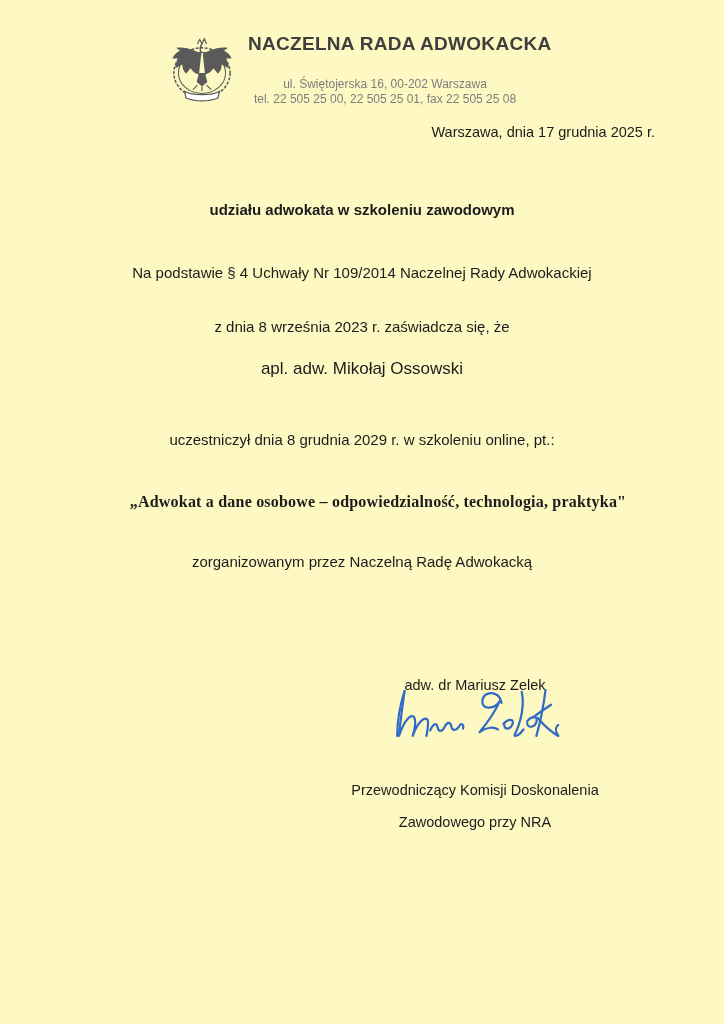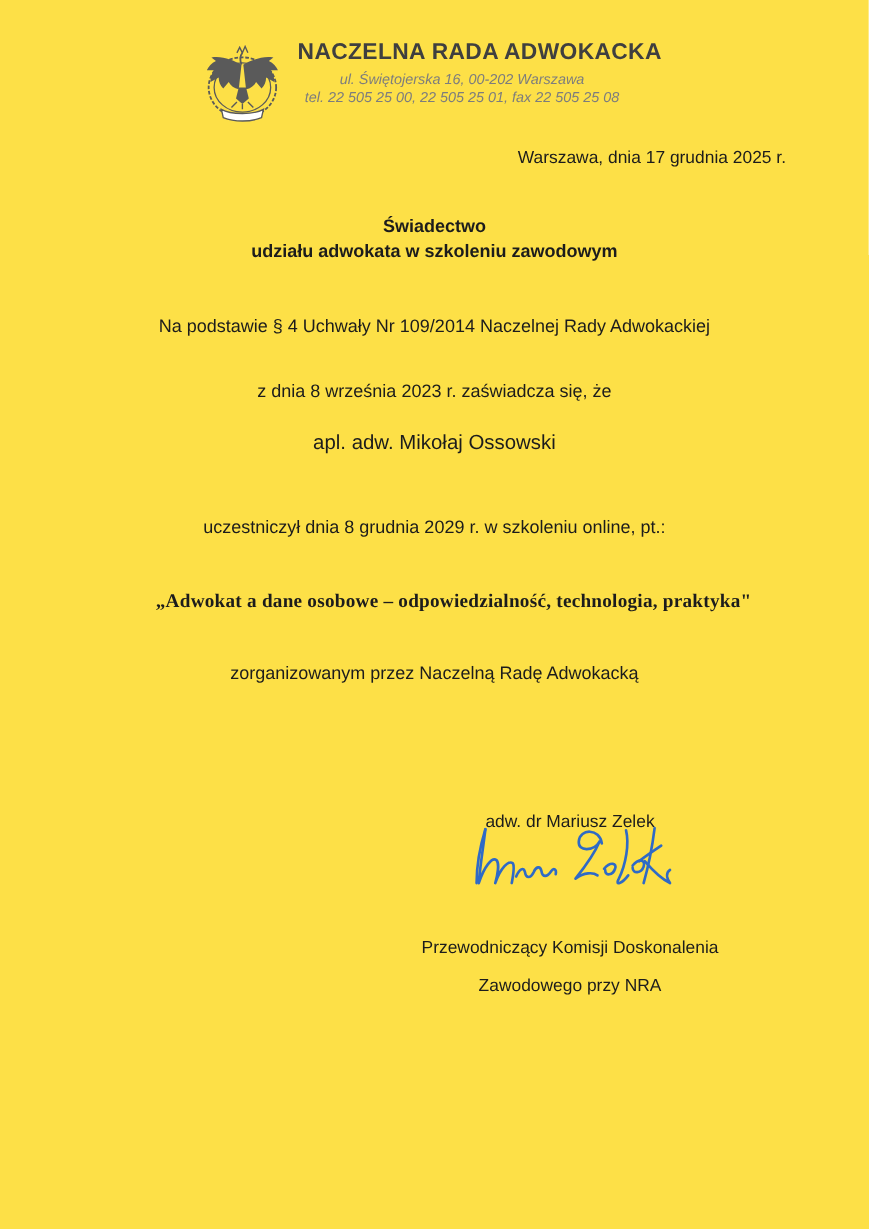--- a/index.html
+++ b/index.html
@@ -1,35 +1,35 @@
 <!DOCTYPE html>
 <html lang="pl"><head>
 <meta charset="utf-8">
 <title>Świadectwo</title>
 <style>
   html,body { margin:0; padding:0; background:#ffffff; }
   .page {
     position:relative;
     width:724px; height:1024px;
-    background:#fde047;
+    background:#fef9c3;
     font-family:"Liberation Sans", sans-serif;
     color:#1c1c1c;
     overflow:hidden;
   }
   
   .emblem { position:absolute; left:164px; top:34px; width:76px; height:74px; }
   .org-block { position:absolute; left:248px; top:32px; width:274px; text-align:center; }
   .org-name {
     font-size:19px; font-weight:700; color:#3f3f3f;
     letter-spacing:0.3px; line-height:24px; white-space:nowrap;
   }
   .org-addr {
     font-size:12px; color:#7d7d7d; line-height:14.5px; white-space:pre;
   }
-  .org-addr-wrap { margin-top:3px;font-style:italic; }
+  .org-addr-wrap { margin-top:21px; }
   
   .line {
     position:absolute; left:0; width:724px; text-align:center;
     font-size:15px; line-height:20px; color:#1c1c1c; white-space:nowrap;
   }
   .bold { font-weight:700; }
   .date-line {
     position:absolute; right:69px; top:124px;
     font-size:14.5px; color:#1c1c1c; white-space:nowrap;
   }
@@ -71,21 +71,20 @@
   <div class="org-block">
     <div class="org-name">NACZELNA RADA ADWOKACKA</div>
     <div class="org-addr-wrap">
       <div class="org-addr">ul. Świętojerska 16, 00-202 Warszawa</div>
       <div class="org-addr">tel. 22 505 25 00, 22 505 25 01, fax 22 505 25 08</div>
     </div>
   </div>
 
   <div class="date-line">Warszawa, dnia 17 grudnia 2025 r.</div>
 
-  <div class="line bold" style="top:179px">Świadectwo</div>
   <div class="line bold" style="top:200px">udziału adwokata w szkoleniu zawodowym</div>
 
   <div class="line" style="top:263px">Na podstawie § 4 Uchwały Nr 109/2014 Naczelnej Rady Adwokackiej</div>
   <div class="line" style="top:317px">z dnia 8 września 2023 r. zaświadcza się, że</div>
 
   <div class="line name-line" style="top:358px">apl. adw. Mikołaj Ossowski</div>
 
   <div class="line" style="top:430px">uczestniczył dnia 8 grudnia 2029 r. w szkoleniu online, pt.:</div>
 
   <div class="line course-line" style="top:492px">„Adwokat a dane osobowe – odpowiedzialność, technologia, praktyka"</div>

